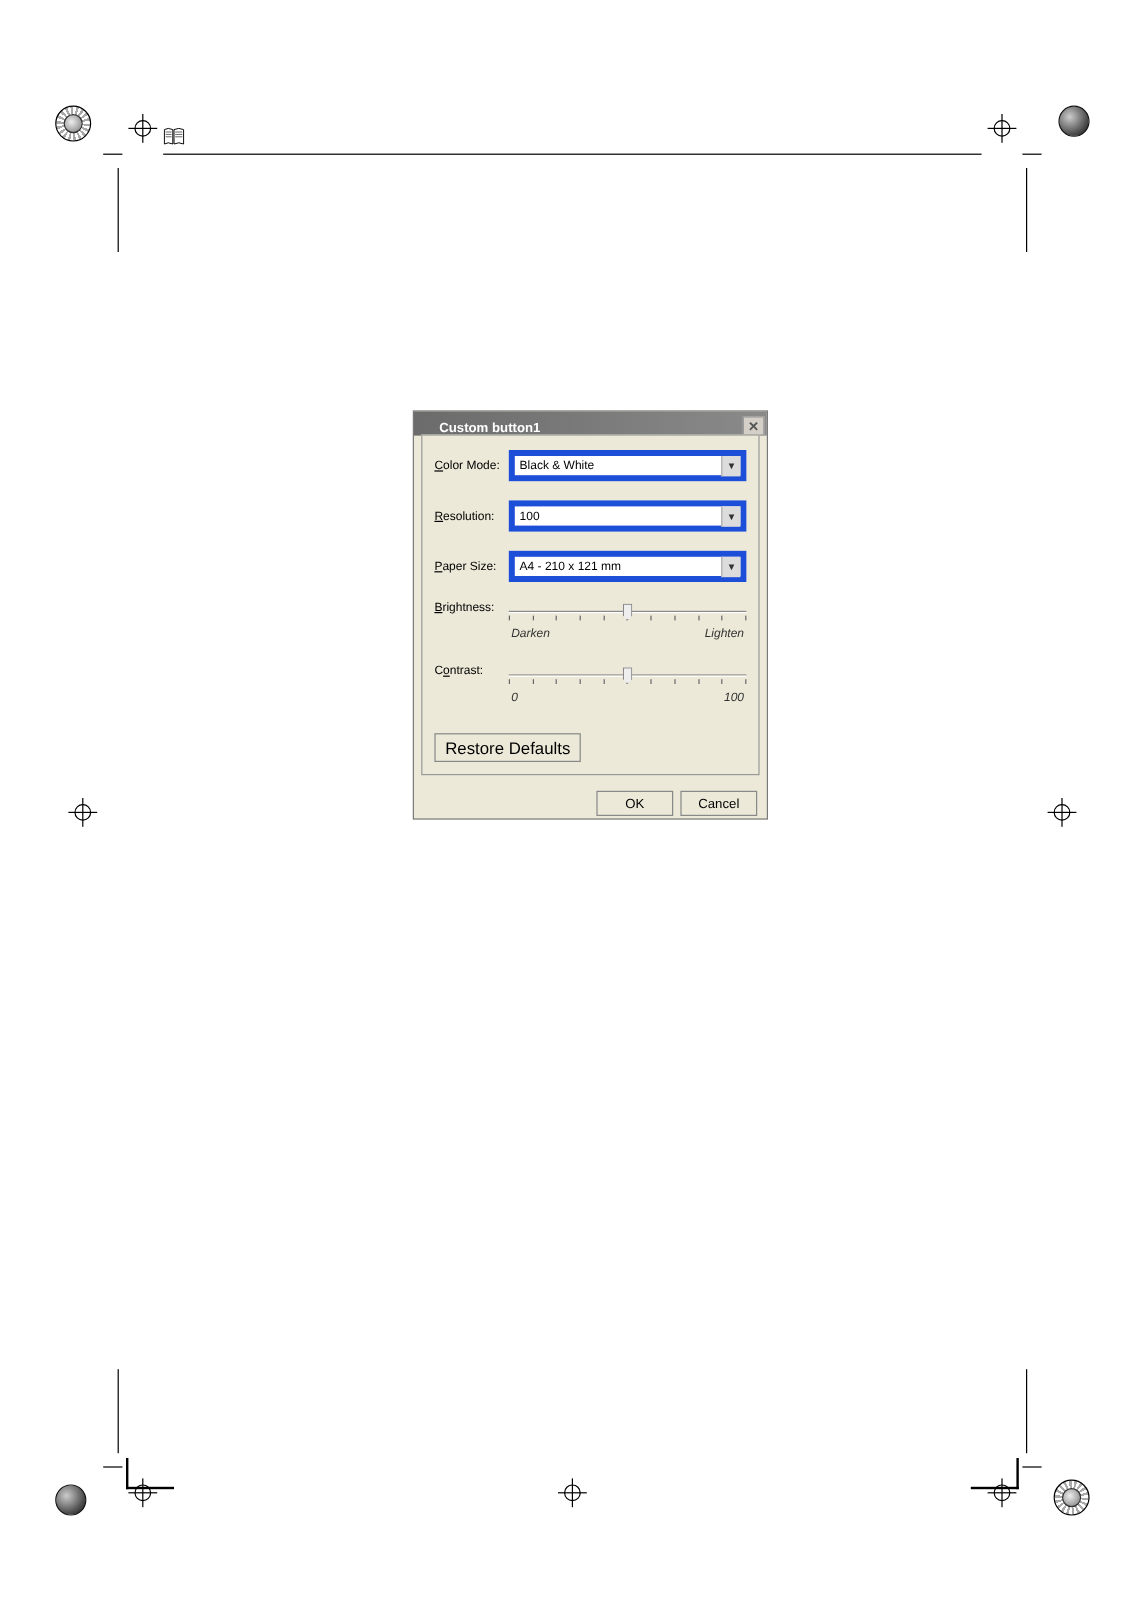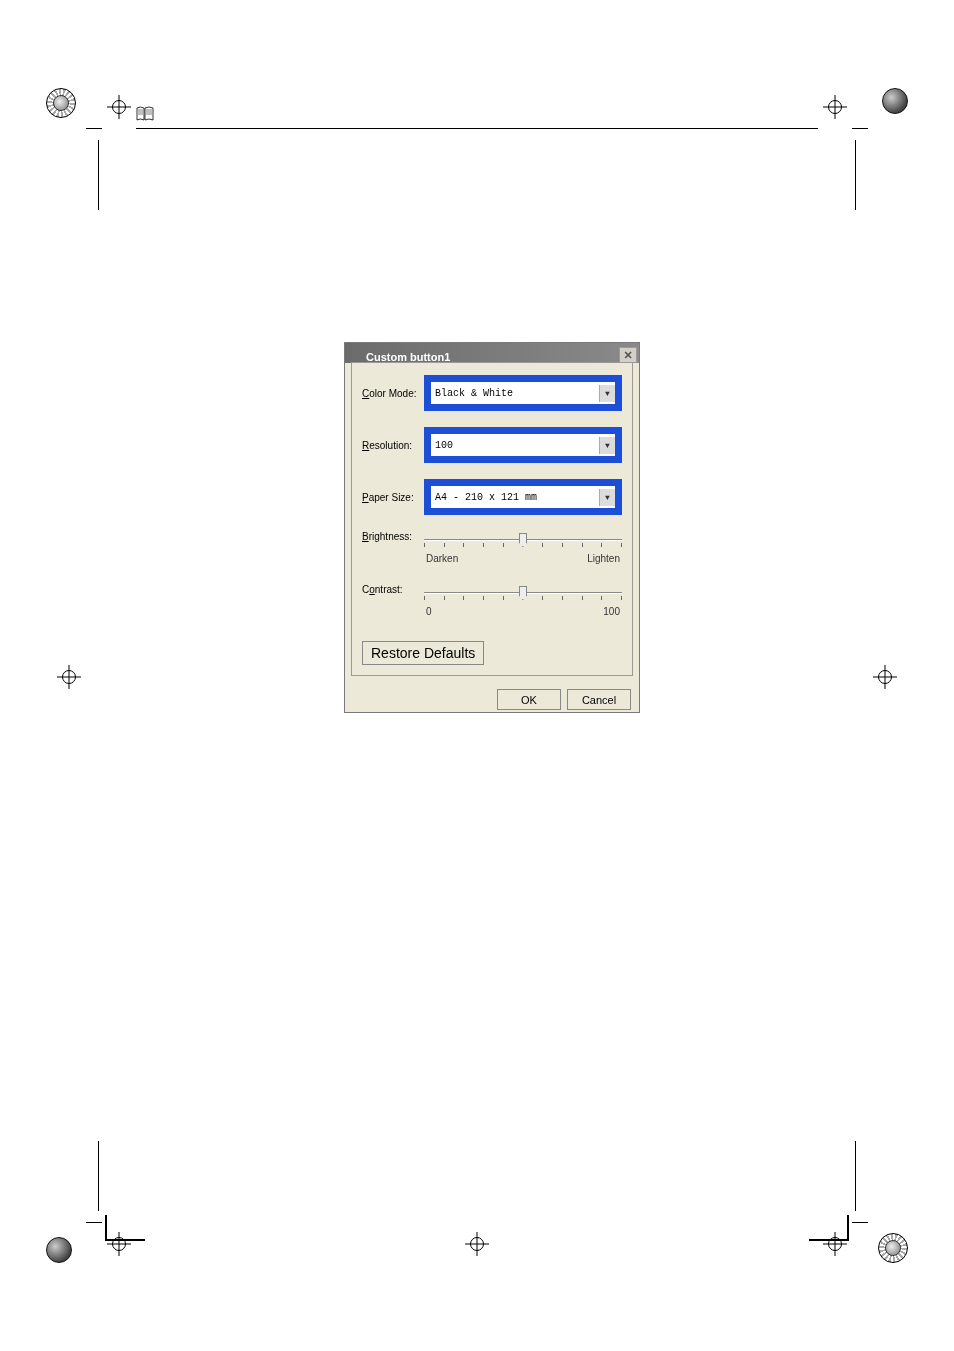--- a/index.html
+++ b/index.html
@@ -131,24 +131,23 @@
       width: 56px;
       font-size: 10px;
       text-align: left;
     }
     .field-label .ul { text-decoration: underline; }
     .combo {
       flex: 1;
       display: flex;
       align-items: center;
       background: #fff;
-      border: 7px solid #1d4ed8;
-      height: 36px;
-      position: relative;
-      font-family: Liberation Mono, monospace;
+      border: 5px solid #1d4ed8;
+      height: 26px;
+      position: relative;
     }
     .combo-text {
       flex: 1; padding: 0 4px; font-size: 10px;
     }
     .combo-arrow {
       width: 16px; height: 17px;
       background: #dcdcdc;
       border-left: 1px solid #aaa;
       display: flex; align-items: center; justify-content: center;
       font-size: 8px; color: #333;
@@ -174,20 +173,21 @@
     .slider-thumb {
       position: absolute; top: 2px; left: 50%; transform: translateX(-50%);
       width: 8px; height: 14px; background: #eee;
       border: 1px solid #888;
       clip-path: polygon(0 0, 100% 0, 100% 70%, 50% 100%, 0 70%);
       cursor: pointer;
     }
     .slider-labels {
       display: flex; justify-content: space-between; font-size: 10px; color: #333;
       padding: 0 2px;
+      font-style: italic;
     }
     .restore-btn {
       padding: 3px 8px;
       border: 1px solid #888;
       background: #ece9d8;
       font-size: 14px;
       cursor: pointer;
       margin-top: 4px;
     }
     .btn-row {

